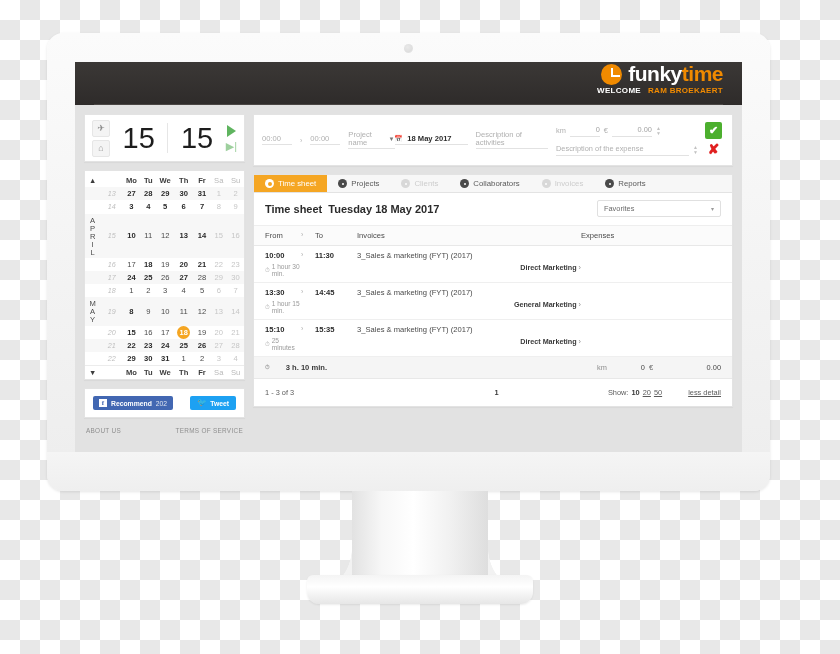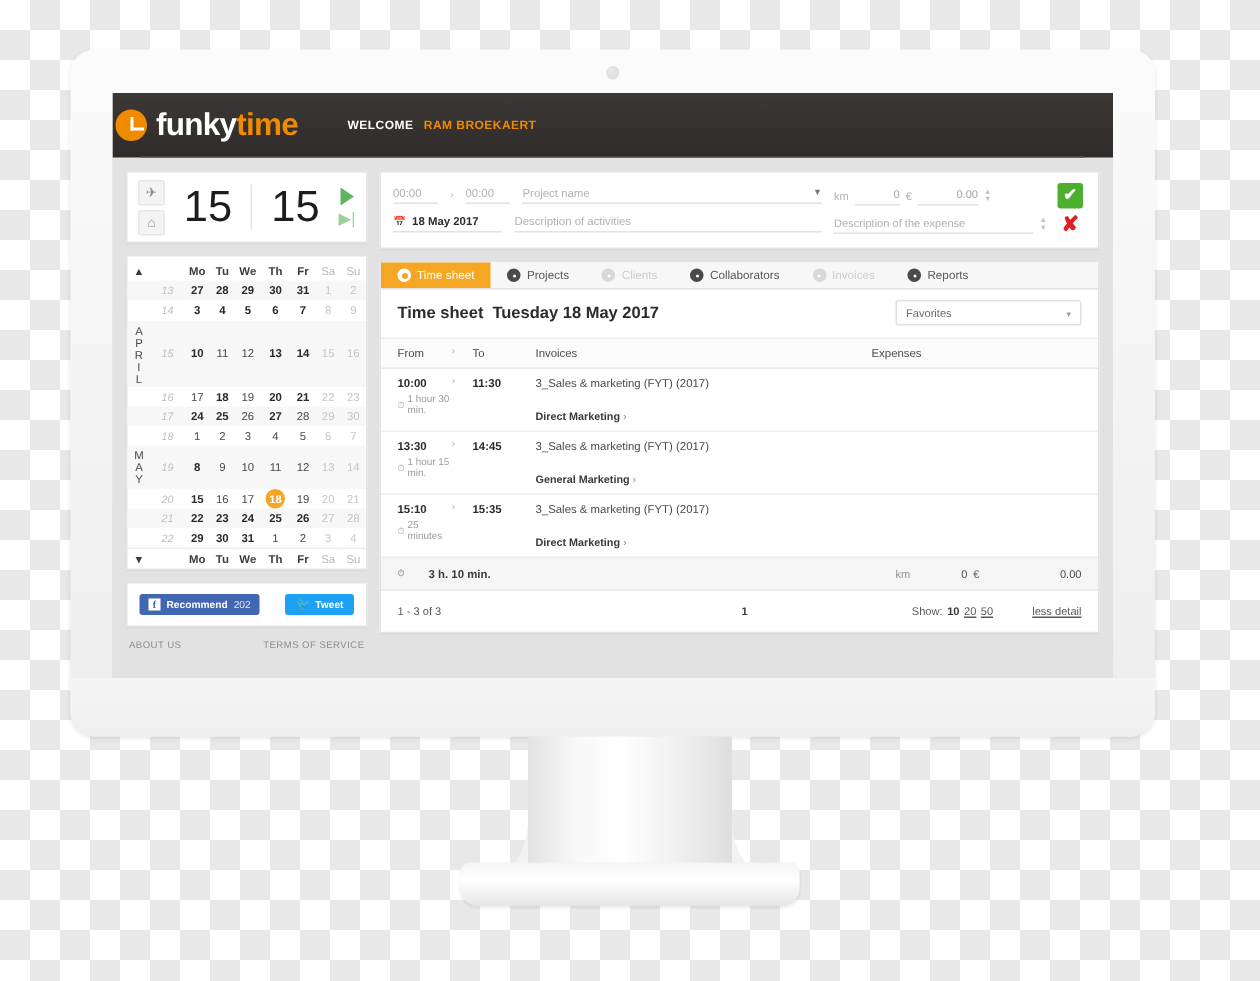--- a/index.html
+++ b/index.html
@@ -71,22 +71,23 @@
     background: radial-gradient(ellipse at top right, transparent 70%, #f2f2f2 71%);
   }
 
   
   #app { position: absolute; inset: 0; background: #e2e2e2; }
 
   
   #topbar {
     height: 43px;
     background: linear-gradient(180deg, #3b3836 0%, #2e2b2a 100%);
-    display: flex; align-items: center; padding: 0 2px;
+    display: flex; align-items: flex-end; padding: 0 19px;
     position: relative;
+    flex-direction: column;
   }
   #topbar::after {
     content:""; position:absolute; left:19px; right:19px; bottom:0;
     height:1px; background:#4a4644;
   }
   .logo-wrap { display: flex; align-items: center; gap: 6px; }
   .logo-clock {
     width: 21px; height: 21px; border-radius: 50%;
     background: #f08a00; position: relative; flex: none;
   }
@@ -191,21 +192,21 @@
     padding: 3px 7px; border-radius: 2px; display: flex; align-items: center; gap: 3px;
   }
   .tw-glyph { font-size: 8px; line-height: 1; }
   #footer-links {
     margin-top: 9px; display: flex; justify-content: space-between;
     font-size: 6.4px; color: #8e8e8e; letter-spacing: 0.3px; padding: 0 2px;
   }
 
   
   #entry-card { height: 52px; display: flex; align-items: stretch; padding: 6px 8px; gap: 0; }
-  .entry-left { flex: 1; display: flex; flex-direction: column; justify-content: space-around; }
+  .entry-left { flex: 1; display: flex; justify-content: space-around; }
   .entry-row { display: flex; align-items: center; gap: 8px; }
   .fld {
     border-bottom: 1px solid #e2e2e2; font-size: 7.6px; color: #b0b0b0;
     padding-bottom: 2px; line-height: 1;
   }
   .fld-time { width: 30px; }
   .arrow-sm { color: #b8b8b8; font-size: 7px; }
   .fld-project { flex: 1; display:flex; align-items:center; }
   .fld-project .caret { margin-left: auto; color: #777; font-size: 6px; }
   .fld-date { width: 73px; color: #2d2d2d; font-weight: 700; display:flex; align-items:center; gap:4px; }
@@ -272,21 +273,21 @@
   .c-from { width: 36px; font-size: 7.6px; }
   .c-arrow { width: 14px; font-size: 7px; color: #b0b0b0; }
   .c-to { width: 42px; font-size: 7.6px; }
   .c-proj { flex: 1; font-size: 7.6px; }
   .c-exp { width: 140px; font-size: 7.6px; }
   .hdr .c-from, .hdr .c-to, .hdr .c-proj, .hdr .c-exp { color: #4a4a4a; font-weight: 400; }
   .tm { color: #2b2b2b; font-weight: 700; font-size: 7.6px; }
   .dur { color: #9a9a9a; font-size: 6.6px; margin-top: 3px; display:flex; align-items:center; gap:2px; }
   .clock-ico { font-size: 6px; color: #a8a8a8; }
   .proj-main { color: #4a4a4a; font-size: 7.6px; }
-  .proj-sub { color: #3a3a3a; font-weight: 700; font-size: 7.2px; margin-top: 13px; }
+  .proj-sub { color: #3a3a3a; font-weight: 700; font-size: 7.2px; margin-top: 3px; text-align: right; }
   .proj-sub .chev { color: #8a8a8a; font-weight: 400; }
 
   
   #totals-row {
     display: flex; align-items: center; padding: 6px 11px;
     background: #f5f5f5; border-bottom: 1px solid #e8e8e8;
   }
   #total-time { font-size: 7.6px; font-weight: 700; color: #3a3a3a; display:flex; align-items:center; gap:16px; }
   #totals-right { margin-left: auto; display: flex; align-items: center; gap: 4px; font-size: 7.4px; color: #6a6a6a; }
   .tot-km-label { color: #8e8e8e; }

